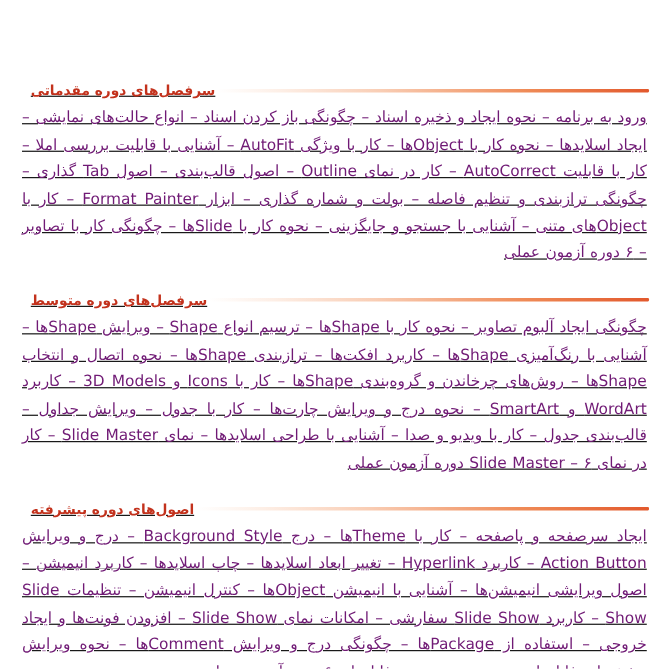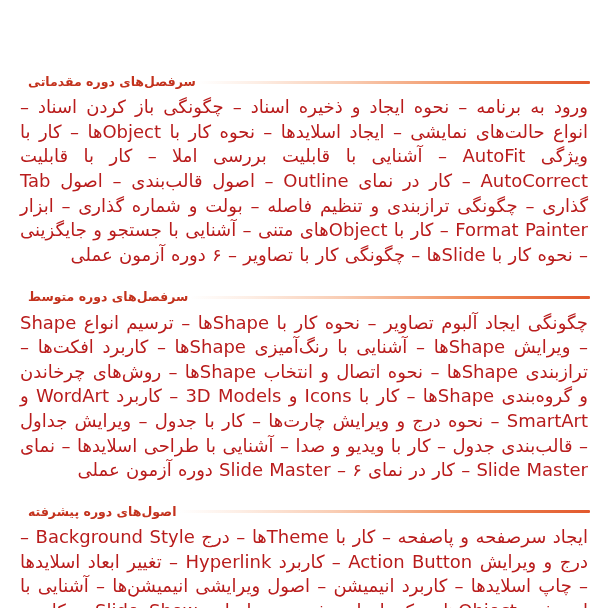--- a/index.html
+++ b/index.html
@@ -14,20 +14,21 @@
     font-family: "DejaVu Sans", "Liberation Sans", sans-serif;
     overflow: hidden;
     direction: rtl;
   }
   #page {
     width: 608px;
     height: 544px;
     box-sizing: border-box;
     padding: 0 18px;
     position: relative;
+    text-decoration: underline;
   }
   .top-spacer { height: 74px; }
 
   
   .section-head {
     display: flex;
     flex-direction: row;
     align-items: center;
     width: 100%;
     margin: 0 0 5px 0;
@@ -46,22 +47,22 @@
   .section-rule {
     flex: 1 1 auto;
     height: 3px;
     min-width: 10px;
     background: linear-gradient(to left, #e2582c 0%, #ef8a56 28%, #f9cdb4 62%, #fdeee5 85%, #ffffff 100%);
     border-radius: 1px;
   }
 
   
   .section-body {
-    color: #b91c1c;
-    font-size: 18px;
+    color: #701a75;
+    font-size: 14px;
     line-height: 24.6px;
     text-align: justify;
     text-justify: inter-word;
     direction: rtl;
     unicode-bidi: plaintext;
     margin: 0;
     padding: 0 2px 0 2px;
     word-spacing: 0.5px;
   }
   .section-body:lang(fa) { }

